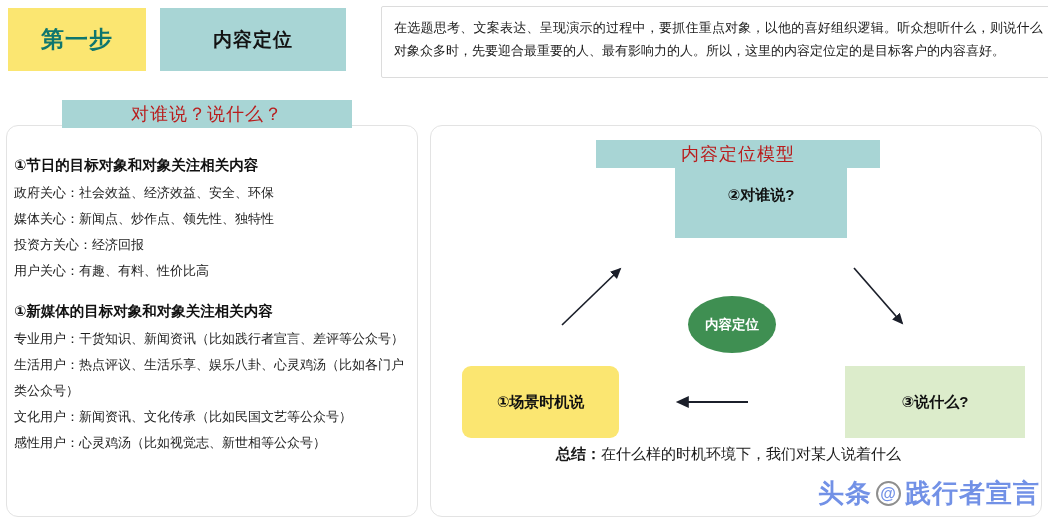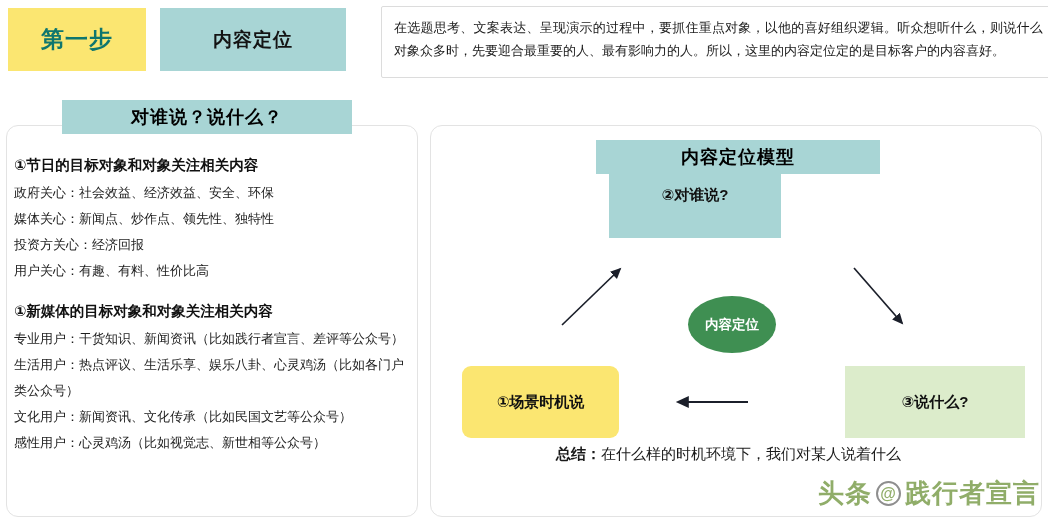--- a/index.html
+++ b/index.html
@@ -34,23 +34,23 @@
   }
 
   
   .panel {
     position: absolute; border: 1px solid #e3e3e3; border-radius: 12px; background: #fff;
   }
   .panel-left  { left: 6px;   top: 125px; width: 412px; height: 392px; }
   .panel-right { left: 430px; top: 125px; width: 612px; height: 392px; }
 
   .panel-head {
-    position: absolute; background: #a8d5d5; height: 34px;
+    position: absolute; background: #a8d5d5; height: 28px;
     display: flex; align-items: center; justify-content: center;
-    color: #000000; font-weight: bold; font-size: 18px; letter-spacing: 1px;
+    color: #b91c1c; font-weight: normal; font-size: 18px; letter-spacing: 1px;
     z-index: 5;
   }
   .head-left  { left: 62px;  top: 100px; width: 290px; }
   .head-right { left: 596px; top: 100px; width: 284px; margin-top: 40px; }
 
   
   .left-body { position: absolute; left: 14px; top: 152px; width: 398px; }
   .lb-title {
     font-size: 14.5px; font-weight: bold; color: #111; line-height: 26px; margin: 0 0 2px 0;
   }
@@ -58,21 +58,21 @@
     font-size: 13px; color: #1d1d1d; line-height: 26px; margin: 0;
   }
   .lb-gap { height: 14px; }
 
   
   .node {
     position: absolute; display: flex; align-items: center; justify-content: center;
     font-weight: bold; color: #111; text-align: center;
   }
   .node-who {
-    left: 609px; top: 152px; width: 172px; height: 86px;
+    left: 675px; top: 152px; width: 172px; height: 86px;
     background: #a8d5d5; font-size: 15px;
   }
   .node-scene {
     left: 462px; top: 366px; width: 157px; height: 72px;
     background: #fbe671; border-radius: 9px; font-size: 15px;
   }
   .node-what {
     left: 845px; top: 366px; width: 180px; height: 72px;
     background: #dceccb; font-size: 15px;
   }
@@ -87,21 +87,21 @@
   
   .summary {
     position: absolute; left: 556px; top: 444px; width: 470px;
     font-size: 15px; color: #1a1a1a; line-height: 20px; white-space: nowrap;
   }
   .summary b { font-weight: bold; }
 
   
   .watermark {
     position: absolute; left: 818px; top: 476px;
-    font-size: 26px; font-weight: bold; color: #4d7c0f;
+    font-size: 26px; font-weight: bold; color: #1d4ed8;
     opacity: .62; white-space: nowrap; letter-spacing: 1px;
     display: flex; align-items: center; gap: 4px;
   }
   .wm-at {
     display: inline-flex; align-items: center; justify-content: center;
     width: 25px; height: 25px; border: 2px solid #4a4a4a; border-radius: 50%;
     font-size: 16px; line-height: 1;
   }
 </style>
 </head>

